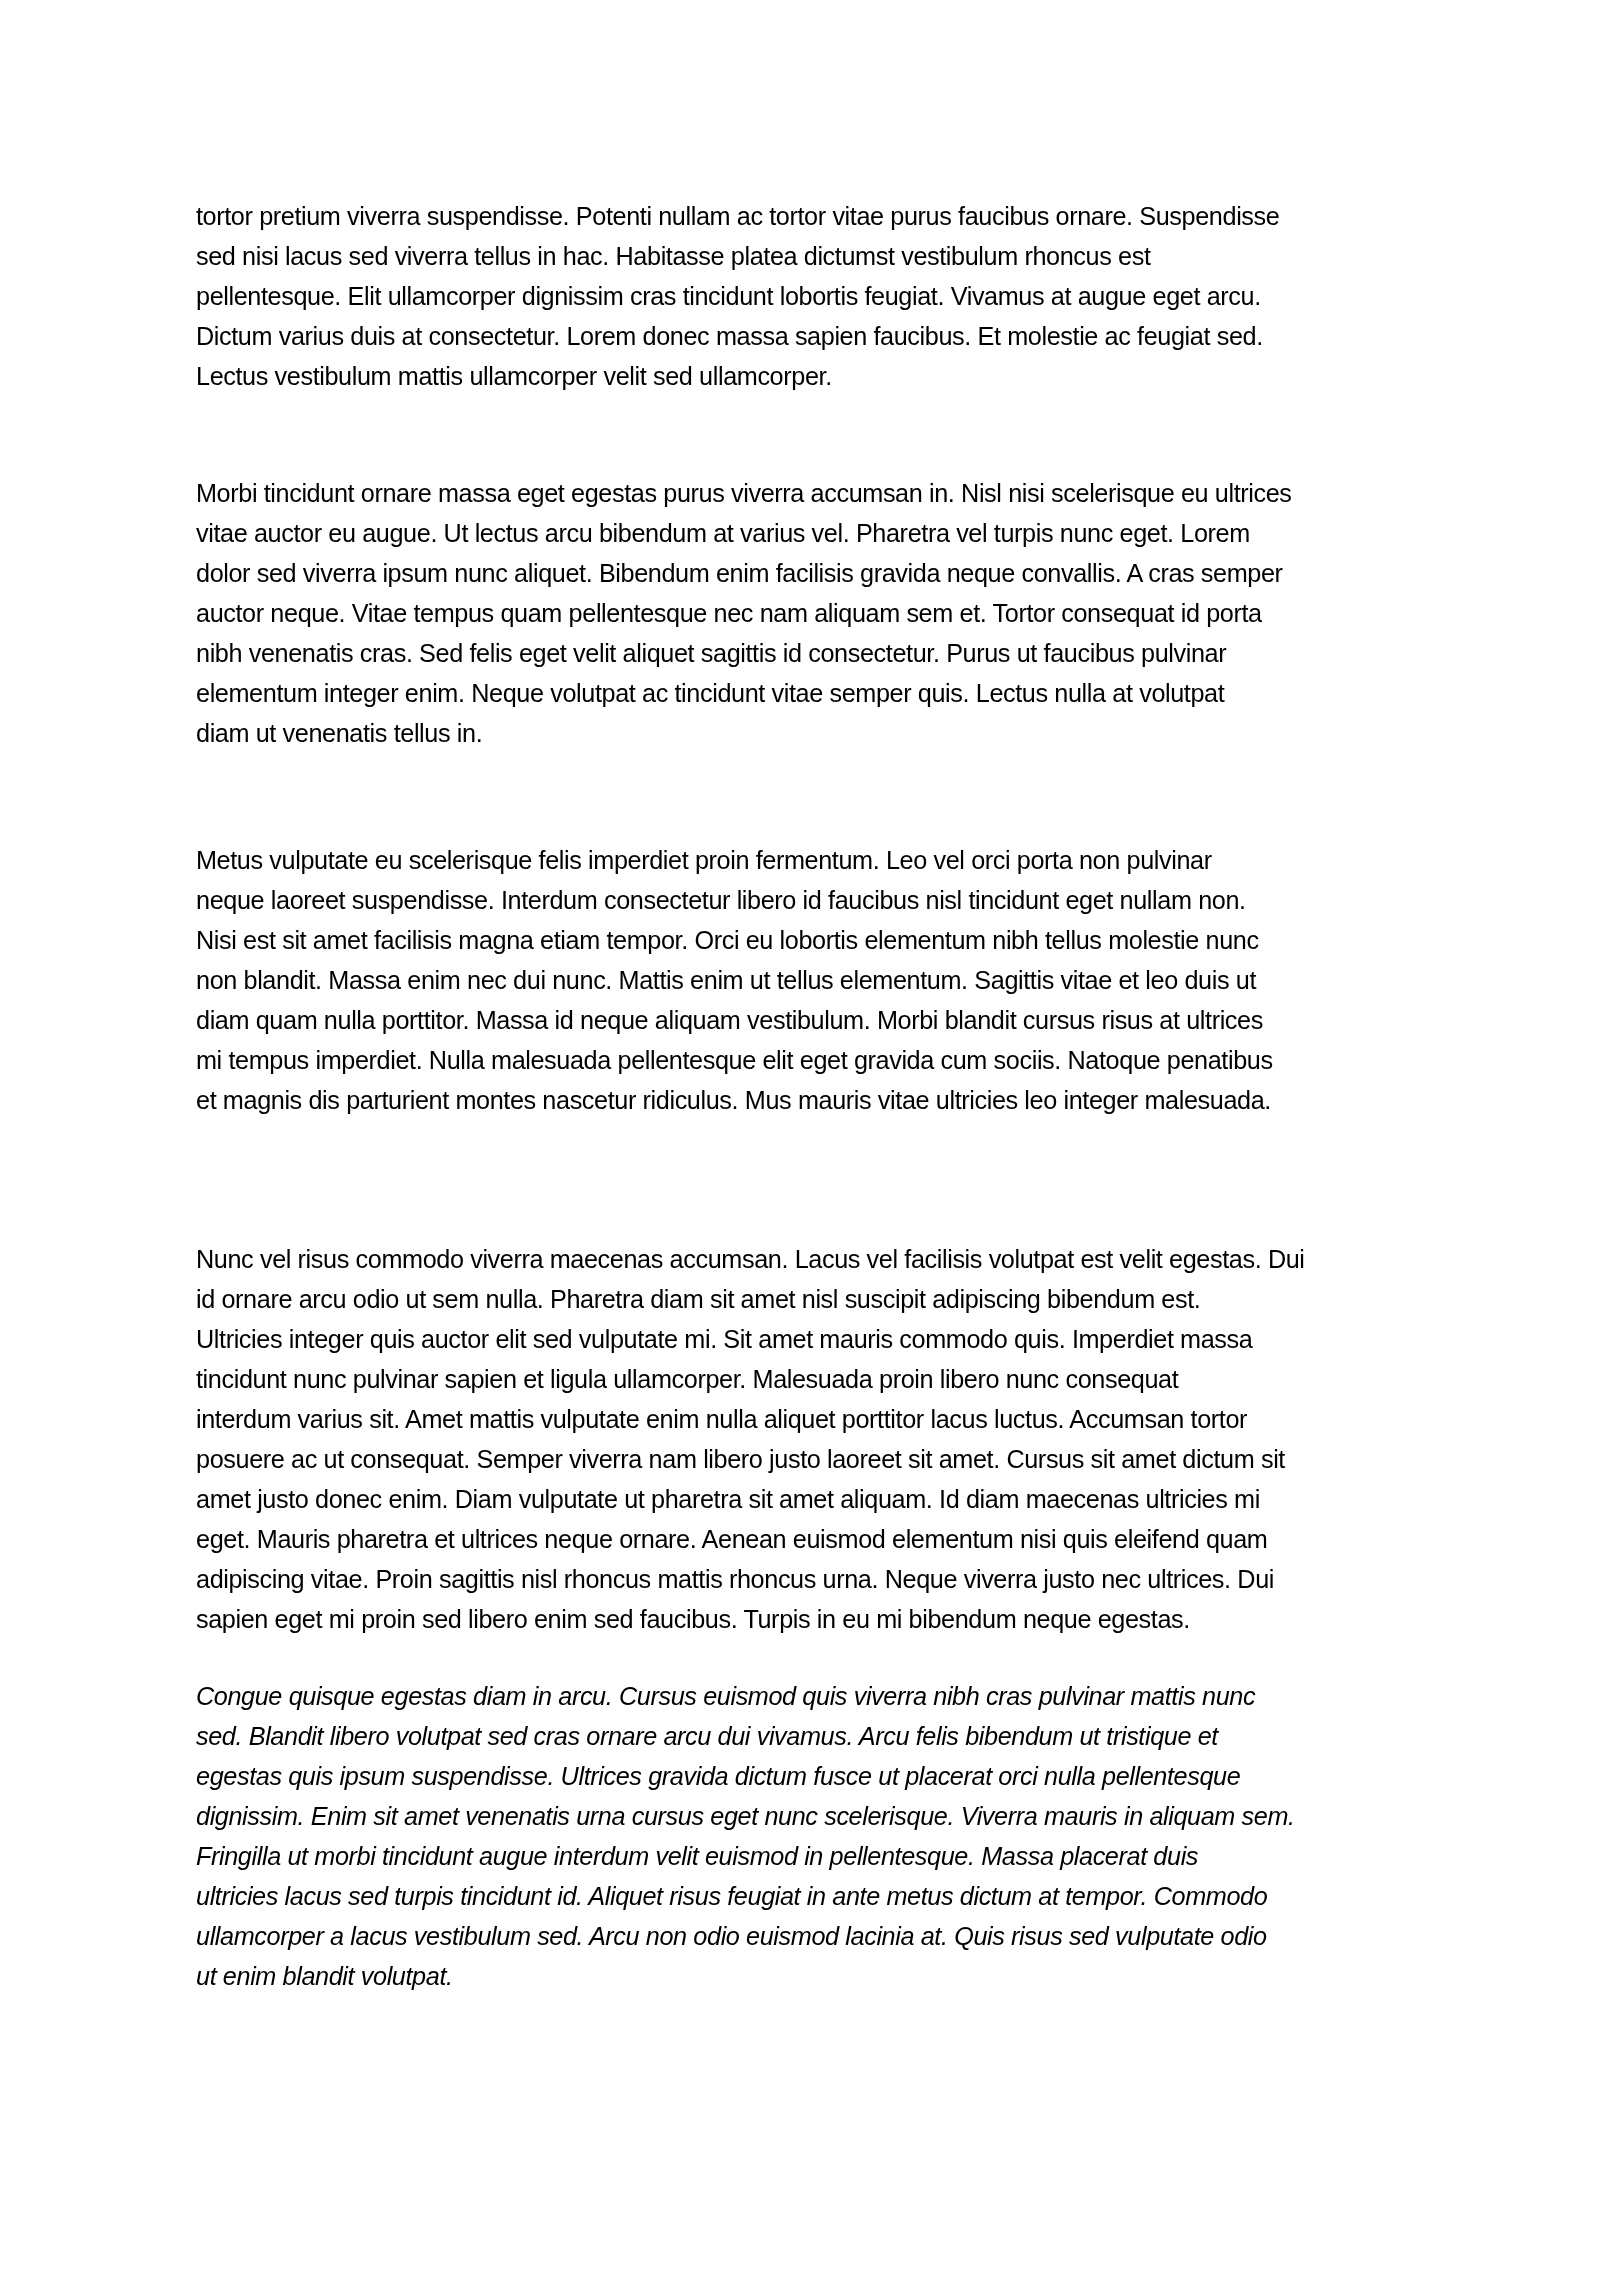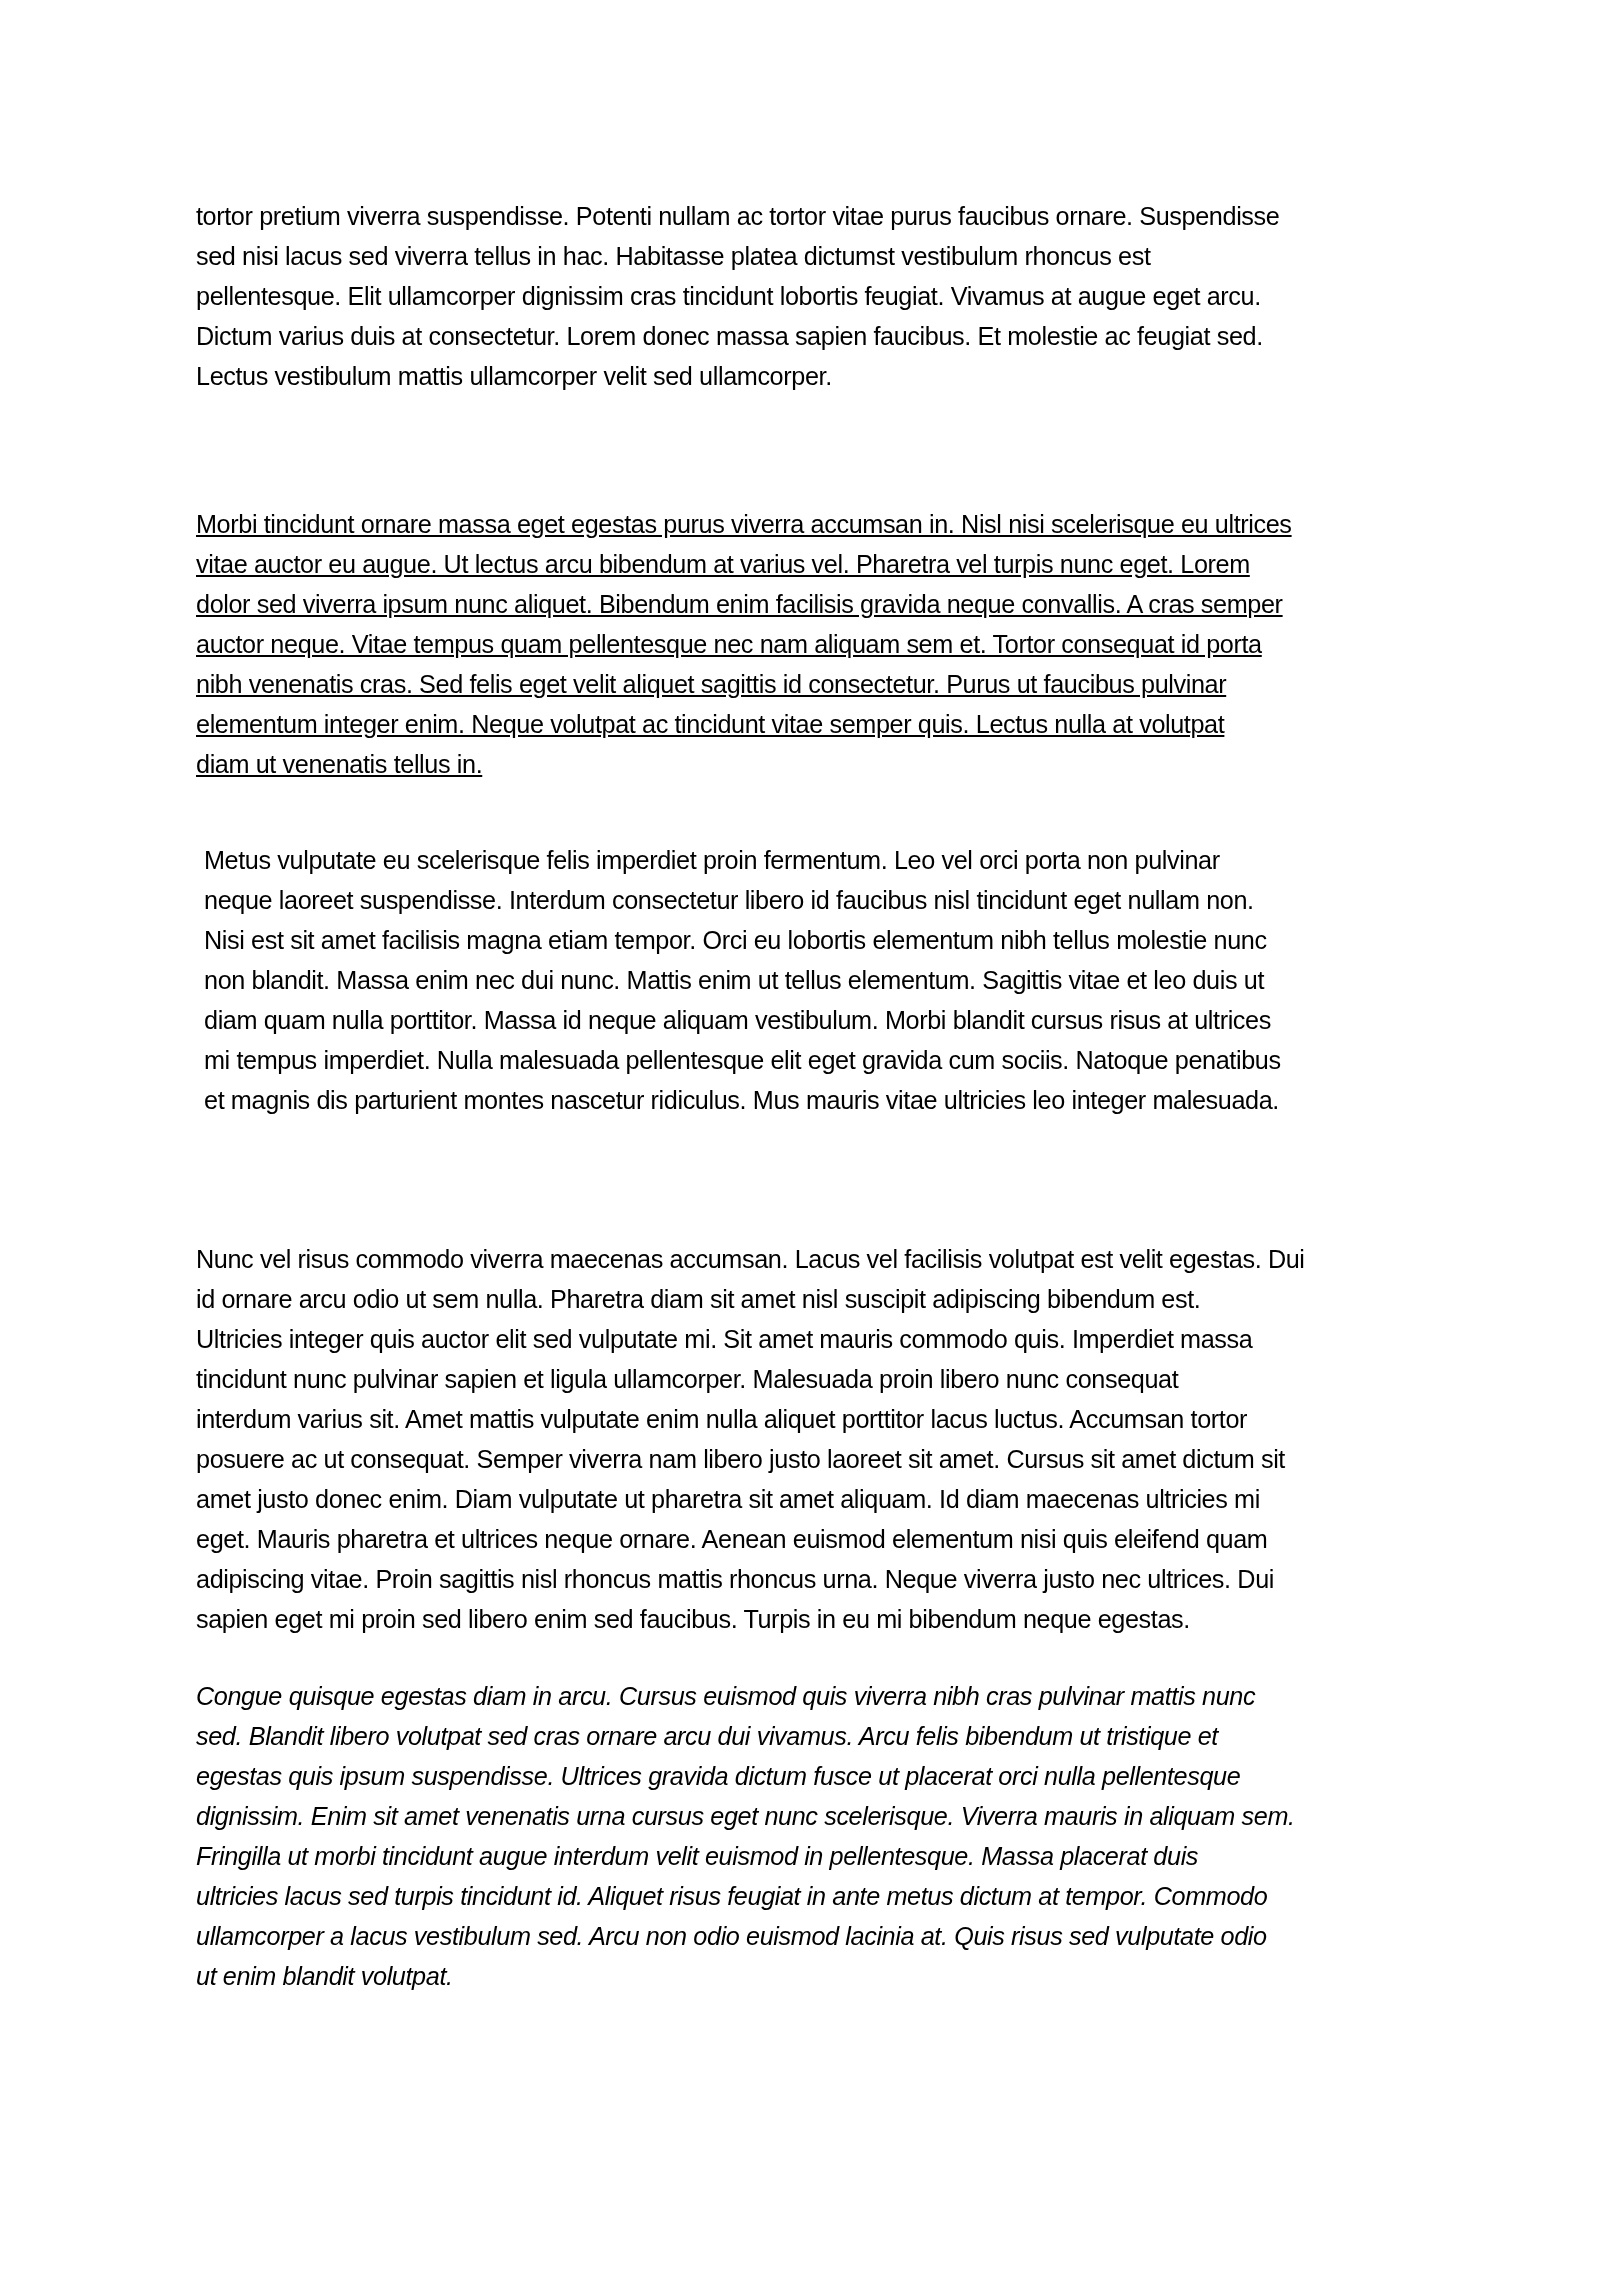--- a/index.html
+++ b/index.html
@@ -6,22 +6,22 @@
   body { width: 1623px; height: 2295px; position: relative; overflow: hidden; }
   .page { position: absolute; left: 0; top: 0; width: 1506px; height: 2295px; background: #ffffff; }
   .para { position: absolute; left: 196px; width: 1243px; margin: 0; }
   .line {
     display: block; height: 40px; line-height: 40px;
     font-family: "Liberation Sans", sans-serif; font-size: 25.5px;
     color: #000000; white-space: nowrap; letter-spacing: -0.4px;
     transform-origin: left center;
   }
   #p0 { top: 196px; }
-  #p1 { top: 504px; text-decoration: underline; }
-  #p2 { top: 840px; margin-left: 8px; }
+  #p1 { top: 473px; }
+  #p2 { top: 840px; }
   #p3 { top: 1191px; margin-top: 48px; }
   #p4 { top: 1676px; font-style: italic; }
 </style>
 </head>
 <body>
 
 <div class="page">
   <div class="para" id="p0">
     <span class="line" style="transform: scaleX(0.9895);">tortor pretium viverra suspendisse. Potenti nullam ac tortor vitae purus faucibus ornare. Suspendisse</span>
     <span class="line" style="transform: scaleX(0.9895);">sed nisi lacus sed viverra tellus in hac. Habitasse platea dictumst vestibulum rhoncus est</span>

